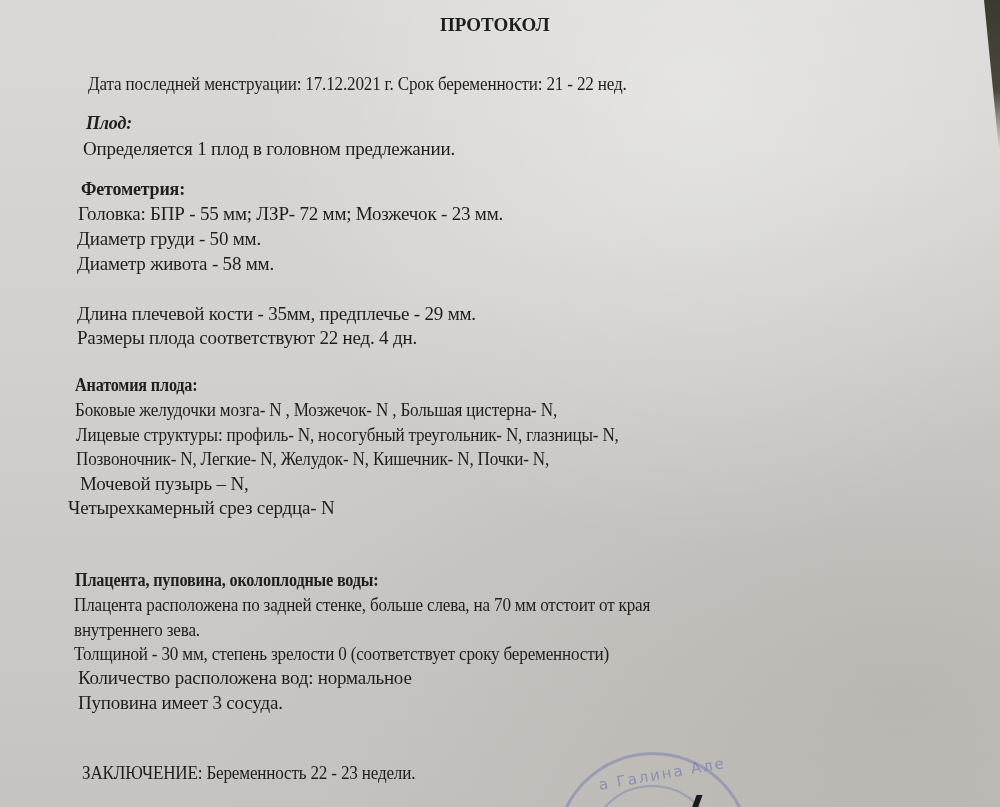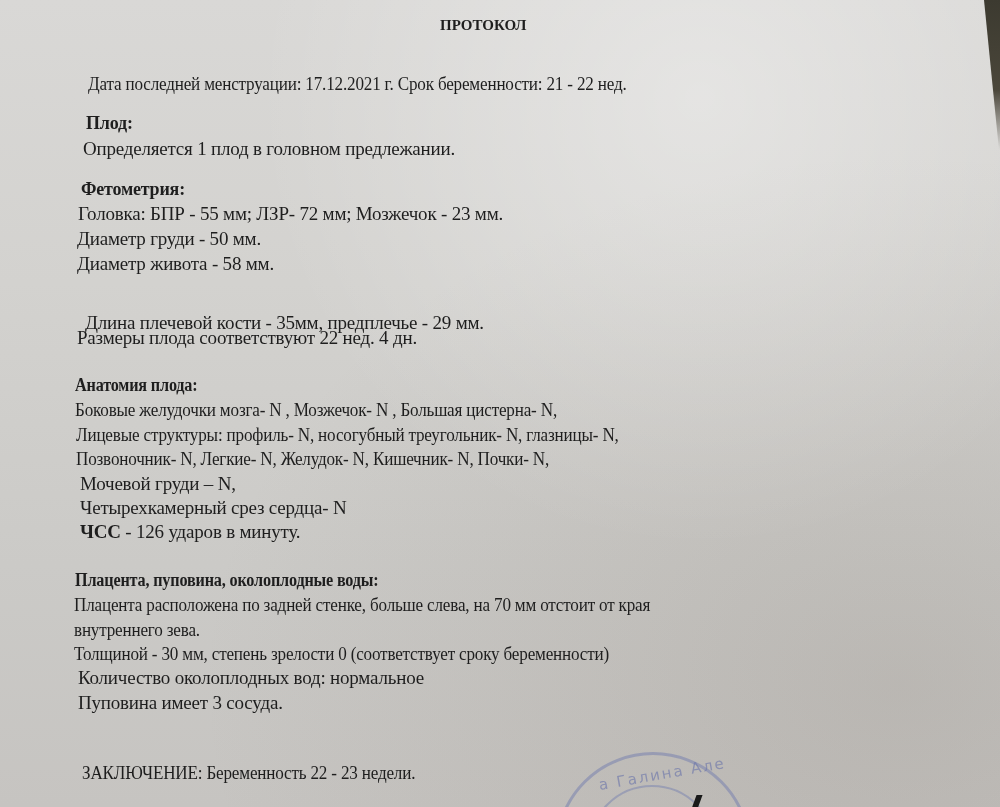--- a/index.html
+++ b/index.html
@@ -38,21 +38,21 @@
     .line {
       position: absolute;
       white-space: nowrap;
       font-size: 19px;
       line-height: 22px;
       letter-spacing: -0.2px;
       transform-origin: left center;
     }
     .title {
       font-weight: bold;
-      font-size: 15px;
+      font-size: 19px;
       letter-spacing: 0;
     }
     .heading {
       font-weight: bold;
       font-size: 18px;
     }
     .condensed {
       transform: scaleX(0.9);
     }
     .bold { font-weight: bold; }
@@ -97,45 +97,42 @@
 </head>
 <body>
 
 <div class="paper">
   <div class="dark-edge"></div>
 
   <div class="line title" style="left:440px; top:14px;">ПРОТОКОЛ</div>
 
   <div class="line condensed" style="left:88px; top:73px; font-size:19px;">Дата последней менструации: 17.12.2021 г. Срок беременности: 21 - 22 нед.</div>
 
-  <div class="line heading" style="left:86px; top:112px;">Плод:</div>
+  <div class="line heading" style="left:86px; top:112px;font-style:italic;">Плод:</div>
   <div class="line" style="left:83px; top:138px;">Определяется   1  плод в головном предлежании.</div>
 
   <div class="line heading" style="left:81px; top:178px;">Фетометрия:</div>
   <div class="line" style="left:78px; top:203px;">Головка: БПР - 55 мм; ЛЗР- 72 мм; Мозжечок - 23 мм.</div>
   <div class="line" style="left:77px; top:228px;">Диаметр груди - 50 мм.</div>
   <div class="line" style="left:77px; top:253px;">Диаметр  живота - 58 мм.</div>
-  <div class="line" style="left:77px; top:312px;margin-left:8px;">Длина плечевой кости - 35мм,  предплечье - 29 мм.</div>
+  <div class="line" style="left:77px; top:303px;">Длина плечевой кости - 35мм,  предплечье - 29 мм.</div>
   <div class="line" style="left:77px; top:327px;text-align:center;">Размеры плода соответствуют 22 нед. 4 дн.</div>
 
   <div class="line heading condensed" style="left:75px; top:374px;">Анатомия плода:</div>
   <div class="line condensed" style="left:75px; top:399px;">Боковые желудочки мозга- N , Мозжечок- N , Большая цистерна- N,</div>
   <div class="line condensed" style="left:76px; top:424px;">Лицевые структуры: профиль- N,  носогубный треугольник- N,  глазницы- N,</div>
   <div class="line condensed" style="left:76px; top:448px;">Позвоночник- N,  Легкие- N,  Желудок- N,  Кишечник- N,  Почки- N,</div>
-  <div class="line" style="left:80px; top:473px;">Мочевой груди – N,</div>
-  <div class="line" style="left:80px; top:497px;">Четырехкамерный срез сердца- N</div>
-  <div class="line" style="left:80px; top:521px;">
-    <span class="bold">ЧСС</span><span> - 126 ударов в минуту.</span>
-  </div>
+  <div class="line" style="left:80px; top:473px;">Мочевой пузырь – N,</div>
+  <div class="line" style="left:68px; top:497px;">Четырехкамерный срез сердца- N</div>
 
   <div class="line heading condensed" style="left:75px; top:569px;">Плацента, пуповина, околоплодные воды:</div>
   <div class="line condensed" style="left:74px; top:594px;">Плацента расположена по задней стенке, больше слева, на 70 мм отстоит от края</div>
   <div class="line condensed" style="left:74px; top:619px;">внутреннего зева.</div>
   <div class="line condensed" style="left:74px; top:643px;">Толщиной -  30 мм, степень зрелости 0 (соответствует сроку беременности)</div>
-  <div class="line" style="left:78px; top:667px;">Количество околоплодных вод:  нормальное</div>
+  <div class="line" style="left:78px; top:667px;">Количество расположена вод:  нормальное</div>
   <div class="line" style="left:78px; top:692px;">Пуповина имеет 3 сосуда.</div>
 
   <div class="line condensed" style="left:82px; top:762px;">ЗАКЛЮЧЕНИЕ: Беременность 22 - 23  недели.</div>
 
   <div class="stamp">
     <div class="stamp-inner"></div>
     <div class="stamp-text">а Галина Але</div>
   </div>
   <div class="ink-mark"></div>
 </div>

